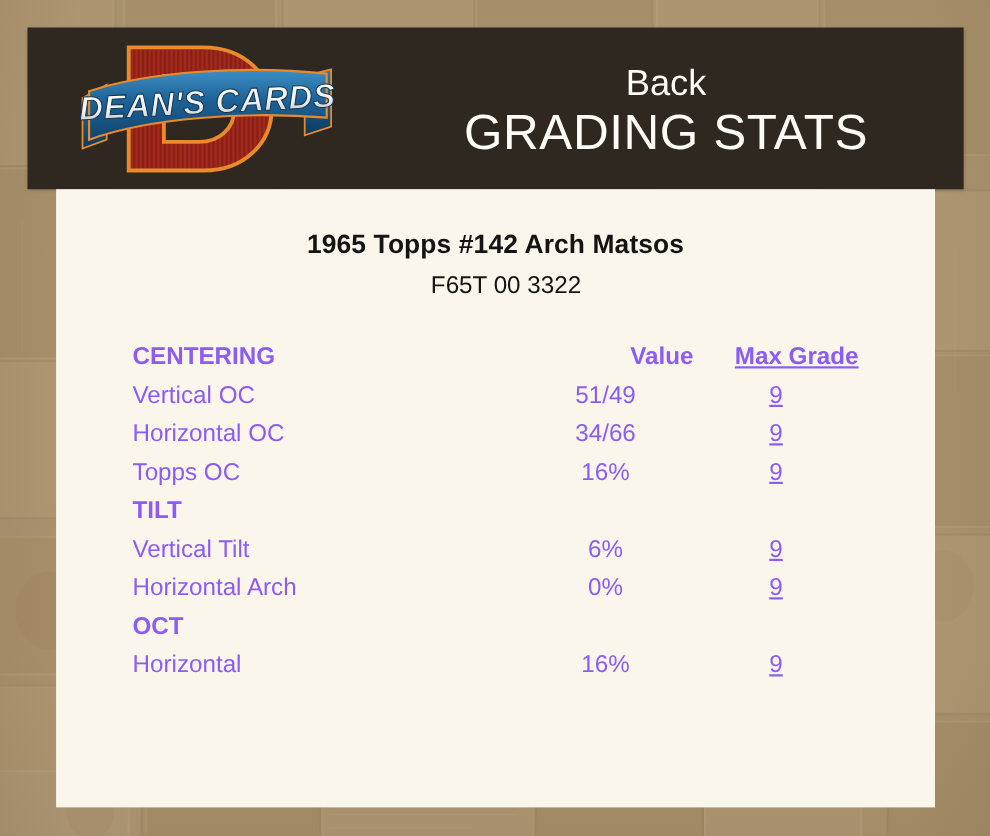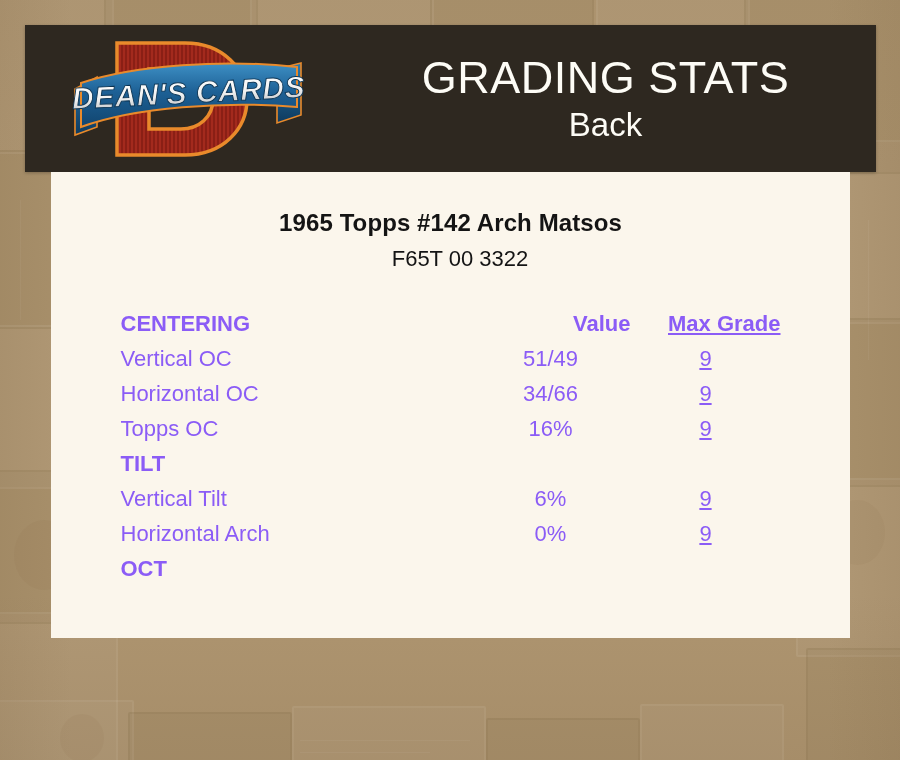--- a/index.html
+++ b/index.html
@@ -80,21 +80,21 @@
     color:#fdfcf6;
     font-size:33px;
     line-height:40px;
     font-weight:400;
     margin-top:2px;
   }
 
   
   #content-panel{
     position:absolute;
-    left:51px;top:172px;width:799px;height:466px;
+    left:51px;top:172px;width:799px;height:562px;
     background:#fbf6ec;
   }
 
   #card-title{
     text-align:center;
     color:#141414;
     font-size:24px;
     font-weight:bold;
     margin-top:37px;
     letter-spacing:0.1px;
@@ -217,22 +217,22 @@
       <path d="M10 58 L32 46 L32 96 L10 104 Z" fill="url(#bannerTailGrad)" stroke="#e98a2b" stroke-width="1.6"></path>
       <path d="M212 38 L236 32 L236 84 L212 92 Z" fill="url(#bannerTailGrad)" stroke="#e98a2b" stroke-width="1.6"></path>
 
       <path d="M16 52 C70 34 160 28 232 36 L232 76 C160 70 70 76 16 96 Z" fill="url(#bannerGrad)" stroke="#e98a2b" stroke-width="2"></path>
 
       <text x="124" y="72" font-family="'Liberation Sans', sans-serif" font-size="30" font-weight="bold" font-style="italic" fill="url(#letterTxt)" stroke="#0a3251" stroke-width="0.9" text-anchor="middle" letter-spacing="0.5" transform="rotate(-3 124 72)">DEAN'S CARDS</text>
     </svg>
   </div>
 
   <div id="header-titles">
+    <div id="grading-stats-subtitle">Back</div>
     <div id="grading-stats-title">GRADING STATS</div>
-    <div id="grading-stats-subtitle">Back</div>
   </div>
 </div>
 
 <div id="content-panel">
 
   <div id="card-title">1965 Topps #142 Arch Matsos</div>
 
   <div id="card-serial">F65T 00 3322</div>
 
   <table id="stats-table">
@@ -276,16 +276,21 @@
       </tr>
       <tr class="stat-row">
         <td class="col-label">Horizontal Arch</td>
         <td class="col-value">0%</td>
         <td class="col-maxgrade">9</td>
       </tr>
 
       <tr class="group-head">
         <td class="col-label" colspan="3">OCT</td>
       </tr>
+      <tr class="stat-row">
+        <td class="col-label">Horizontal</td>
+        <td class="col-value">16%</td>
+        <td class="col-maxgrade">9</td>
+      </tr>
 
     </tbody>
   </table>
 </div>
 
 </body></html>

